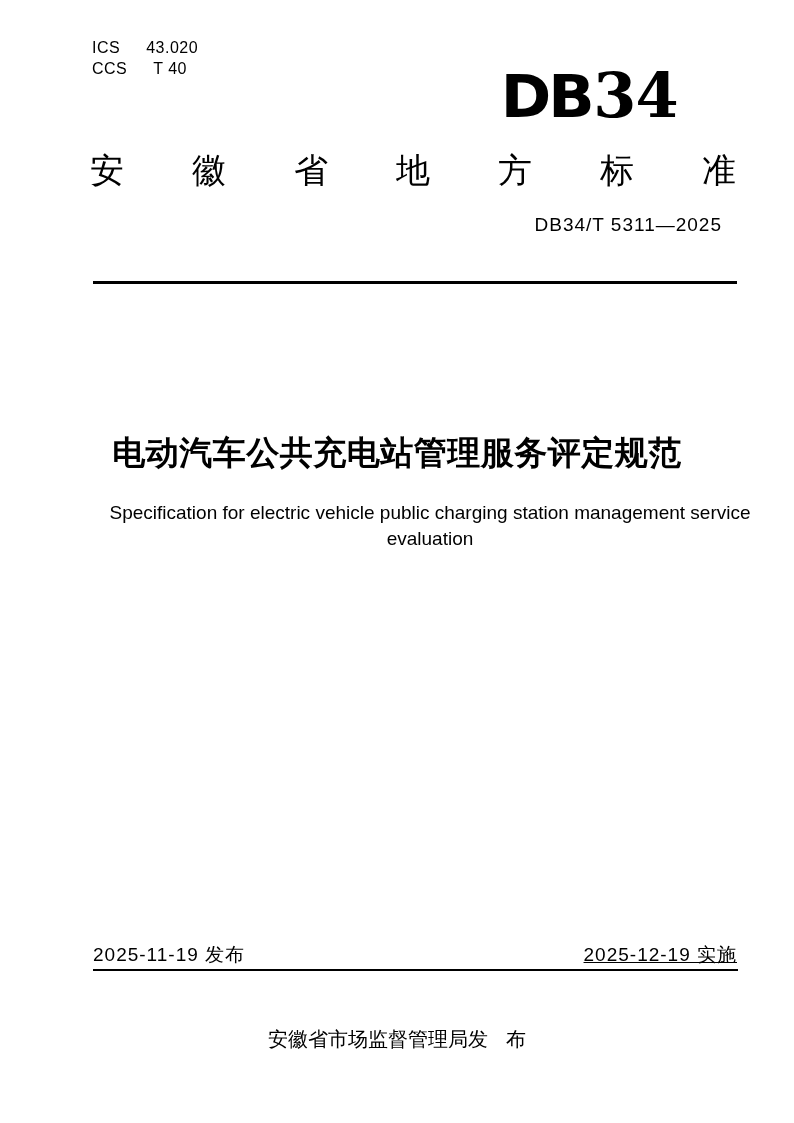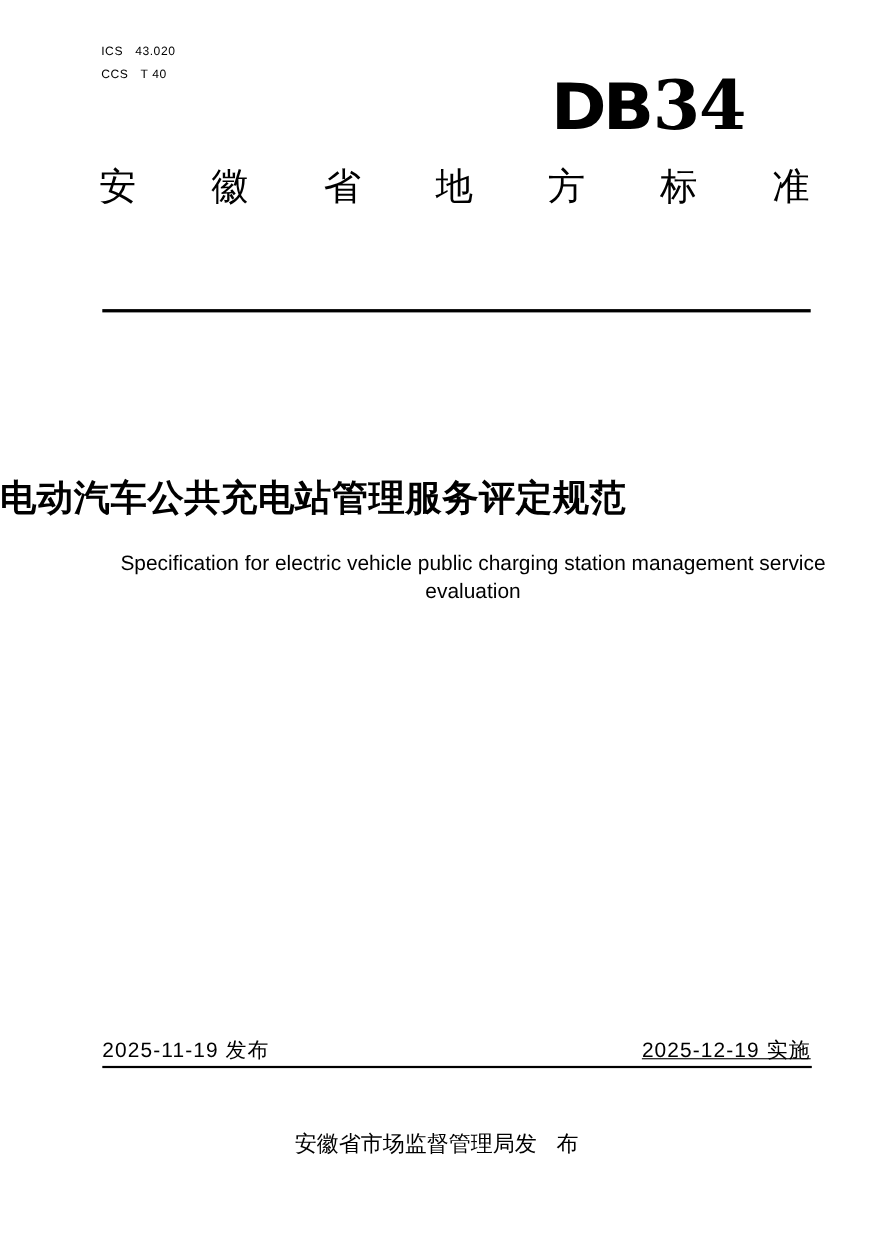--- a/index.html
+++ b/index.html
@@ -18,22 +18,22 @@
   }
 
   
   .code-block {
     position: absolute;
     left: 92px;
     top: 37px;
   }
   .code-row {
     display: flex;
-    gap: 11px;
-    font-size: 11px;
+    gap: 26px;
+    font-size: 16px;
     line-height: 21px;
     letter-spacing: 0.5px;
   }
 
   
   .logo {
     position: absolute;
     left: 503px;
     top: 70px;
     white-space: nowrap;
@@ -84,20 +84,21 @@
     height: 2.5px;
     background: #000;
   }
 
   
   .title-cn {
     position: absolute;
     left: 0;
     width: 100%;
     top: 431px;
+    text-align: center;
     font-size: 33px;
     font-weight: bold;
     letter-spacing: 0.5px;
   }
 
   
   .title-en {
     position: absolute;
     left: 0;
     width: 100%;
@@ -173,20 +174,21 @@
   <div class="standard-type">
     <span>安</span>
     <span>徽</span>
     <span>省</span>
     <span>地</span>
     <span>方</span>
     <span>标</span>
     <span>准</span>
   </div>
 
+  <div class="doc-number">DB34/T 5311—2025</div>
 
   <div class="top-rule"></div>
 
   <div class="title-cn">电动汽车公共充电站管理服务评定规范</div>
 
   <div class="title-en">
     <div>Specification for electric vehicle public charging station management service</div>
     <div>evaluation</div>
   </div>
 

